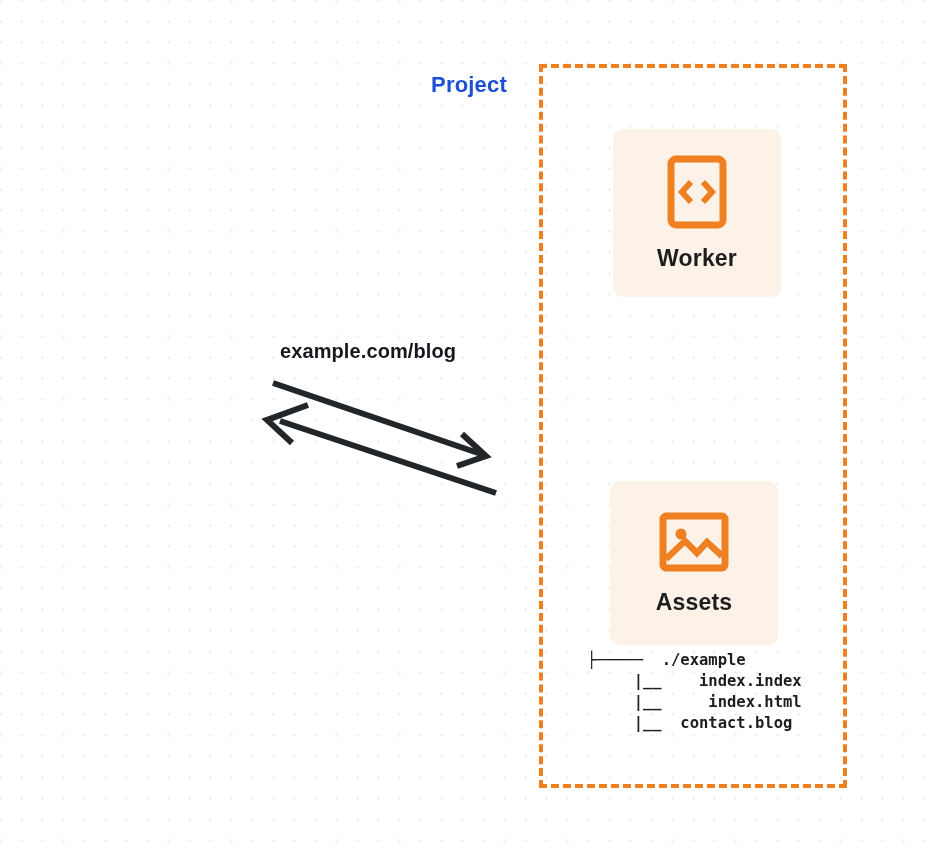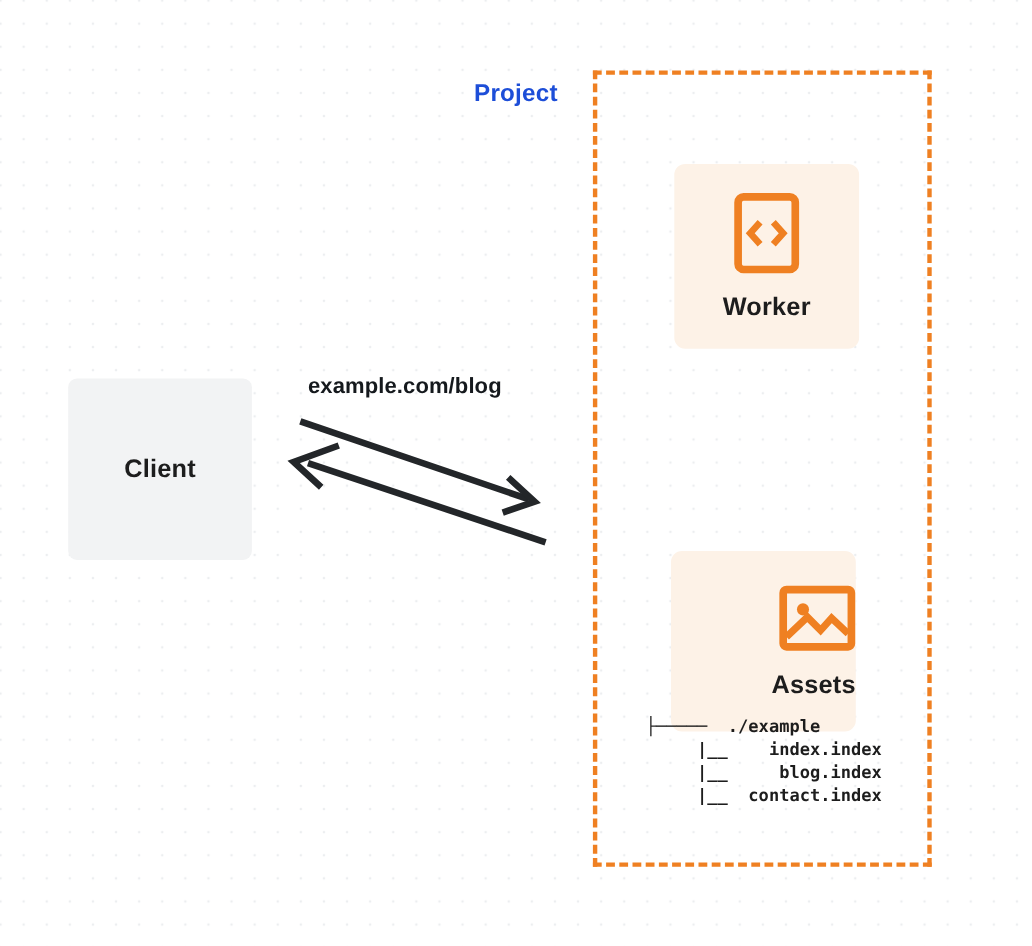--- a/index.html
+++ b/index.html
@@ -92,32 +92,30 @@
   
   .card {
     position: absolute;
     width: 168px;
     background: #fdf2e7;
     border-radius: 10px;
     display: flex;
     flex-direction: column;
     align-items: center;
     justify-content: center;
-    margin-top: 20px;
   }
   .card-worker {
     left: 613px;
     top: 129px;
     height: 168px;
   }
   .card-assets {
     left: 610px;
     top: 481px;
     height: 164px;
-    align-items: flex-end;
   }
   .card-icon {
     display: block;
     margin-bottom: 16px;
   }
   .card-label {
     font-size: 23px;
     font-weight: bold;
     color: #1d1d1d;
     letter-spacing: 0.2px;
@@ -134,23 +132,20 @@
     line-height: 21px;
     color: #1d1d1d;
     white-space: pre;
   }
 </style>
 </head>
 <body>
 
 <div id="canvas">
 
-  <div class="client-node">
-    <span class="client-label">Client</span>
-  </div>
 
   <div class="conn-label">example.com/blog</div>
 
   <svg class="arrows-svg" viewBox="0 0 270 160">
 
     <g>
       <line x1="23" y1="23" x2="231" y2="94" stroke="#232629" stroke-width="6" stroke-linecap="butt"></line>
       <polyline points="212,74 236,96 207,106" fill="none" stroke="#232629" stroke-width="6" stroke-linecap="butt" stroke-linejoin="miter"></polyline>
     </g>
 
@@ -176,16 +171,16 @@
     <svg class="card-icon" width="70" height="62" viewBox="0 0 70 62">
       <rect x="4" y="5" width="62" height="52" rx="3" ry="3" fill="none" stroke="#ef8022" stroke-width="7"></rect>
       <circle cx="22" cy="23" r="5.5" fill="#ef8022"></circle>
       <polyline points="7,48 26,30 38,42 48,31 63,45" fill="none" stroke="#ef8022" stroke-width="6.5" stroke-linecap="butt" stroke-linejoin="miter"></polyline>
     </svg>
     <span class="card-label">Assets</span>
   </div>
 
   <div class="file-tree"><span>├─────  ./example</span>
 <span>     |__    index.index</span>
-<span>     |__     blog.index</span>
-<span>     |__  contact.index</span></div>
+<span>     |__     index.html</span>
+<span>     |__  contact.blog</span></div>
 
 </div>
 
 </body></html>

